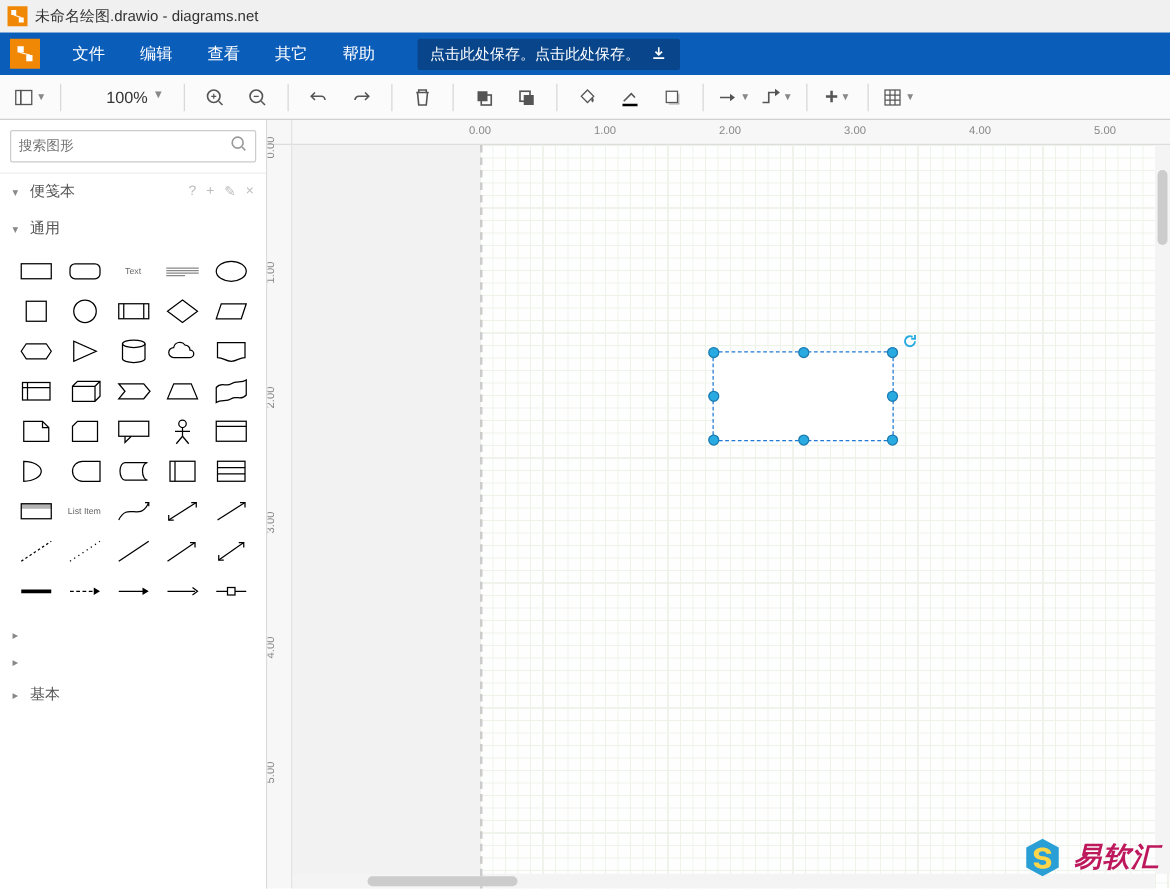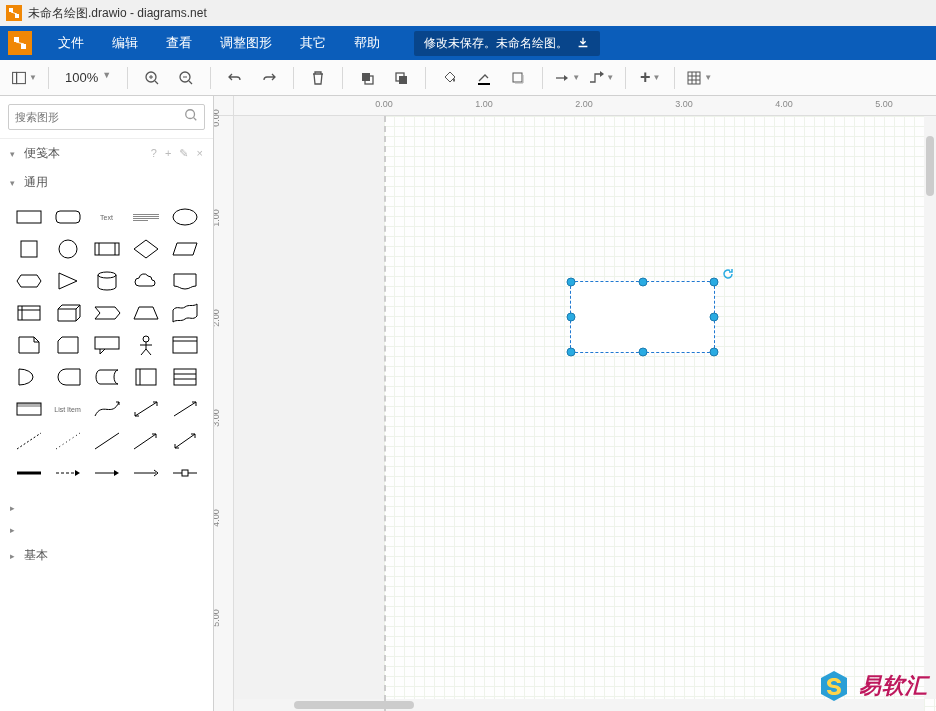--- a/index.html
+++ b/index.html
@@ -13,21 +13,21 @@
 .menubar .mlogo { width: 24px; height: 24px; background: #f08705; margin-right: 12px; display: inline-flex; align-items: center; justify-content: center; }
 .menubar .mlogo svg { width: 16px; height: 16px; }
 .menubar .mitem { padding: 0 14px; height: 100%; display: flex; align-items: center; cursor: pointer; }
 .menubar .save-banner { margin-left: 20px; background: rgba(0,0,0,0.25); border-radius: 2px; padding: 4px 10px; font-size: 12px; display: flex; align-items: center; gap: 8px; }
 .menubar .dlicon { width: 14px; height: 14px; }
 
 .toolbar { height: 36px; border-bottom: 1px solid #d0d0d0; display: flex; align-items: center; padding: 0 10px; gap: 6px; background: #fbfbfb; }
 .tbtn { width: 28px; height: 28px; display: inline-flex; align-items: center; justify-content: center; cursor: pointer; color: #555; border-radius: 2px; }
 .tbtn svg { width: 16px; height: 16px; }
 .tbsep { width: 1px; height: 22px; background: #d8d8d8; margin: 0 4px; }
-.zoom { font-size: 13px; color: #333; padding: 0 6px; display: flex; align-items: flex-start; gap: 4px; }
+.zoom { font-size: 13px; color: #333; padding: 0 6px; display: flex; align-items: flex-start; gap: 4px; margin-left: 20px; }
 .zoom .caret { font-size: 9px; color: #888; }
 .viewbtn { display: flex; align-items: center; gap: 2px; }
 .dropcaret { font-size: 8px; color: #888; }
 .plusbtn { font-size: 18px; font-weight: bold; }
 
 .workspace { display: flex; height: calc(711px - 26px - 34px - 36px); }
 
 .sidebar { width: 214px; border-right: 1px solid #d0d0d0; background: #fff; display: flex; flex-direction: column; overflow: hidden; }
 .search { padding: 8px; border-bottom: 1px solid #eee; }
 .search-box { display: flex; align-items: center; border: 1px solid #ccc; border-radius: 2px; padding: 2px 6px; height: 26px; }
@@ -96,25 +96,24 @@
   <span class="mlogo">
     <svg viewBox="0 0 16 16">
         <rect x="2" y="2" width="5" height="5" fill="#fff"></rect>
         <rect x="9" y="9" width="5" height="5" fill="#fff"></rect>
         <line x1="4" y1="7" x2="12" y2="9" stroke="#fff"></line>
       </svg>
   </span>
   <div class="mitem">文件</div>
   <div class="mitem">编辑</div>
   <div class="mitem">查看</div>
-  <div class="mitem">调整图形</div>
   <div class="mitem">其它</div>
   <div class="mitem">帮助</div>
   <div class="save-banner">
-    <span>修改未保存。未命名绘图。</span>
+    <span>点击此处保存。点击此处保存。</span>
     <svg class="dlicon" viewBox="0 0 16 16">
         <path d="M8 2v7M5 6l3 3 3-3M3 12h10" stroke="#fff" stroke-width="1.5" fill="none"></path>
       </svg>
   </div>
 </div>
 
 <div class="toolbar">
   <div class="tbtn viewbtn">
     <svg viewBox="0 0 20 20">
         <rect x="2" y="3" width="5" height="14" fill="none" stroke="#555" stroke-width="1.3"></rect>

